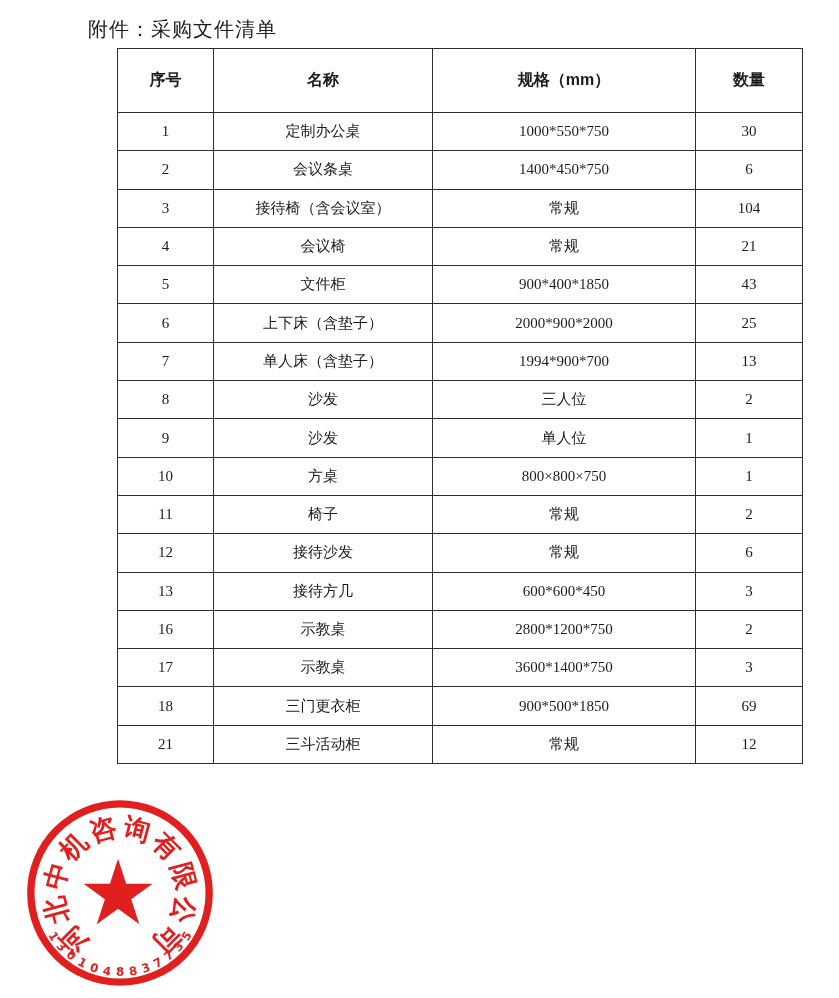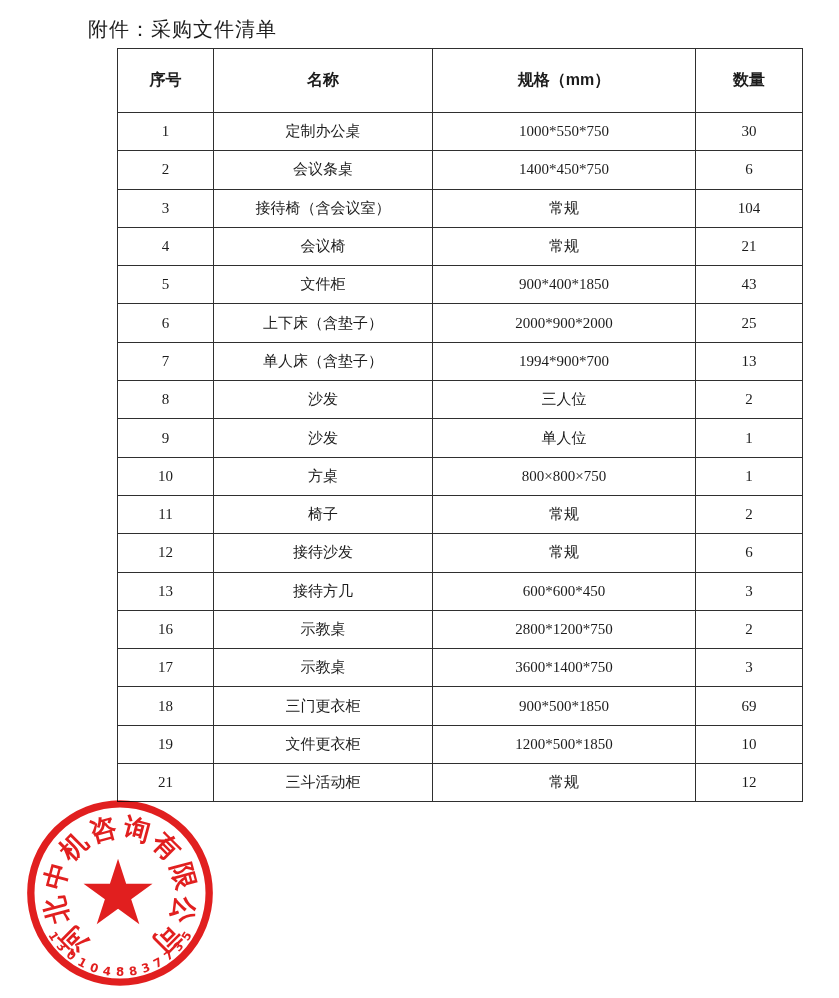--- a/index.html
+++ b/index.html
@@ -158,26 +158,20 @@
         <td>17</td>
         <td>示教桌</td>
         <td>3600*1400*750</td>
         <td>3</td>
       </tr>
       <tr>
         <td>18</td>
         <td>三门更衣柜</td>
         <td>900*500*1850</td>
         <td>69</td>
-      </tr>
-      <tr>
-        <td>19</td>
-        <td>文件更衣柜</td>
-        <td>1200*500*1850</td>
-        <td>10</td>
       </tr>
       <tr>
         <td>21</td>
         <td>三斗活动柜</td>
         <td>常规</td>
         <td>12</td>
       </tr>
     </tbody>
 </table>
 

